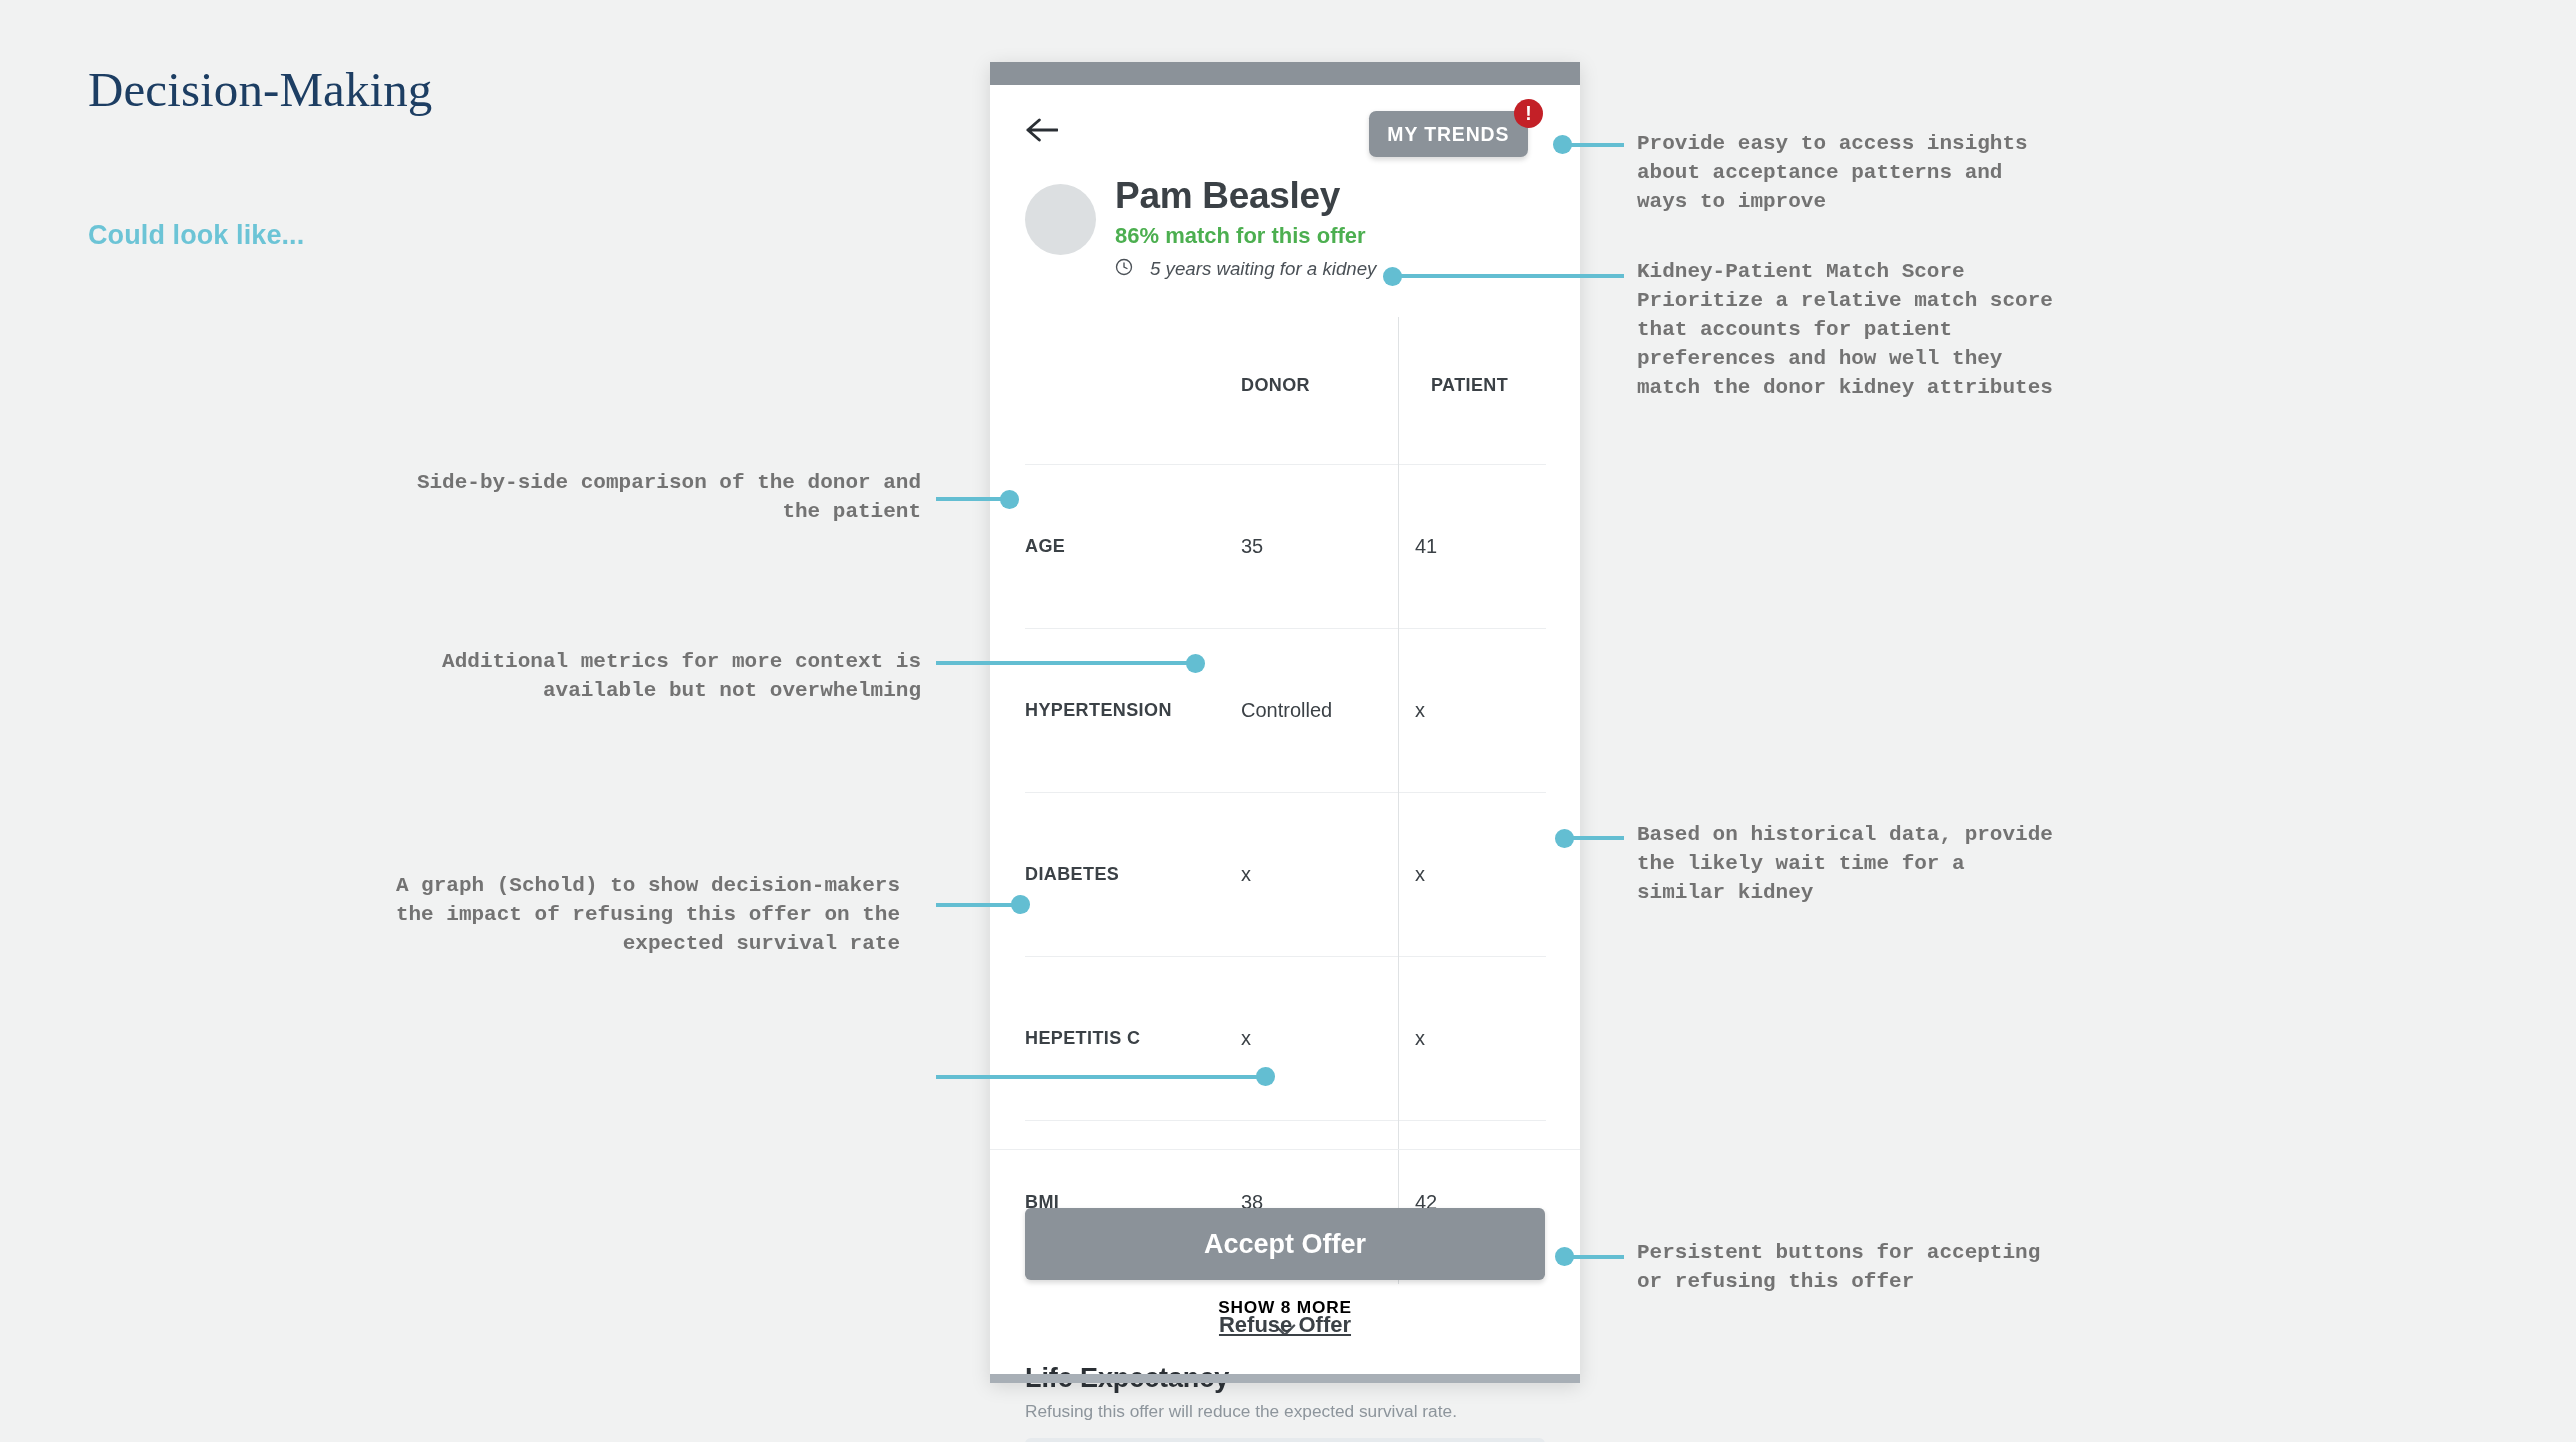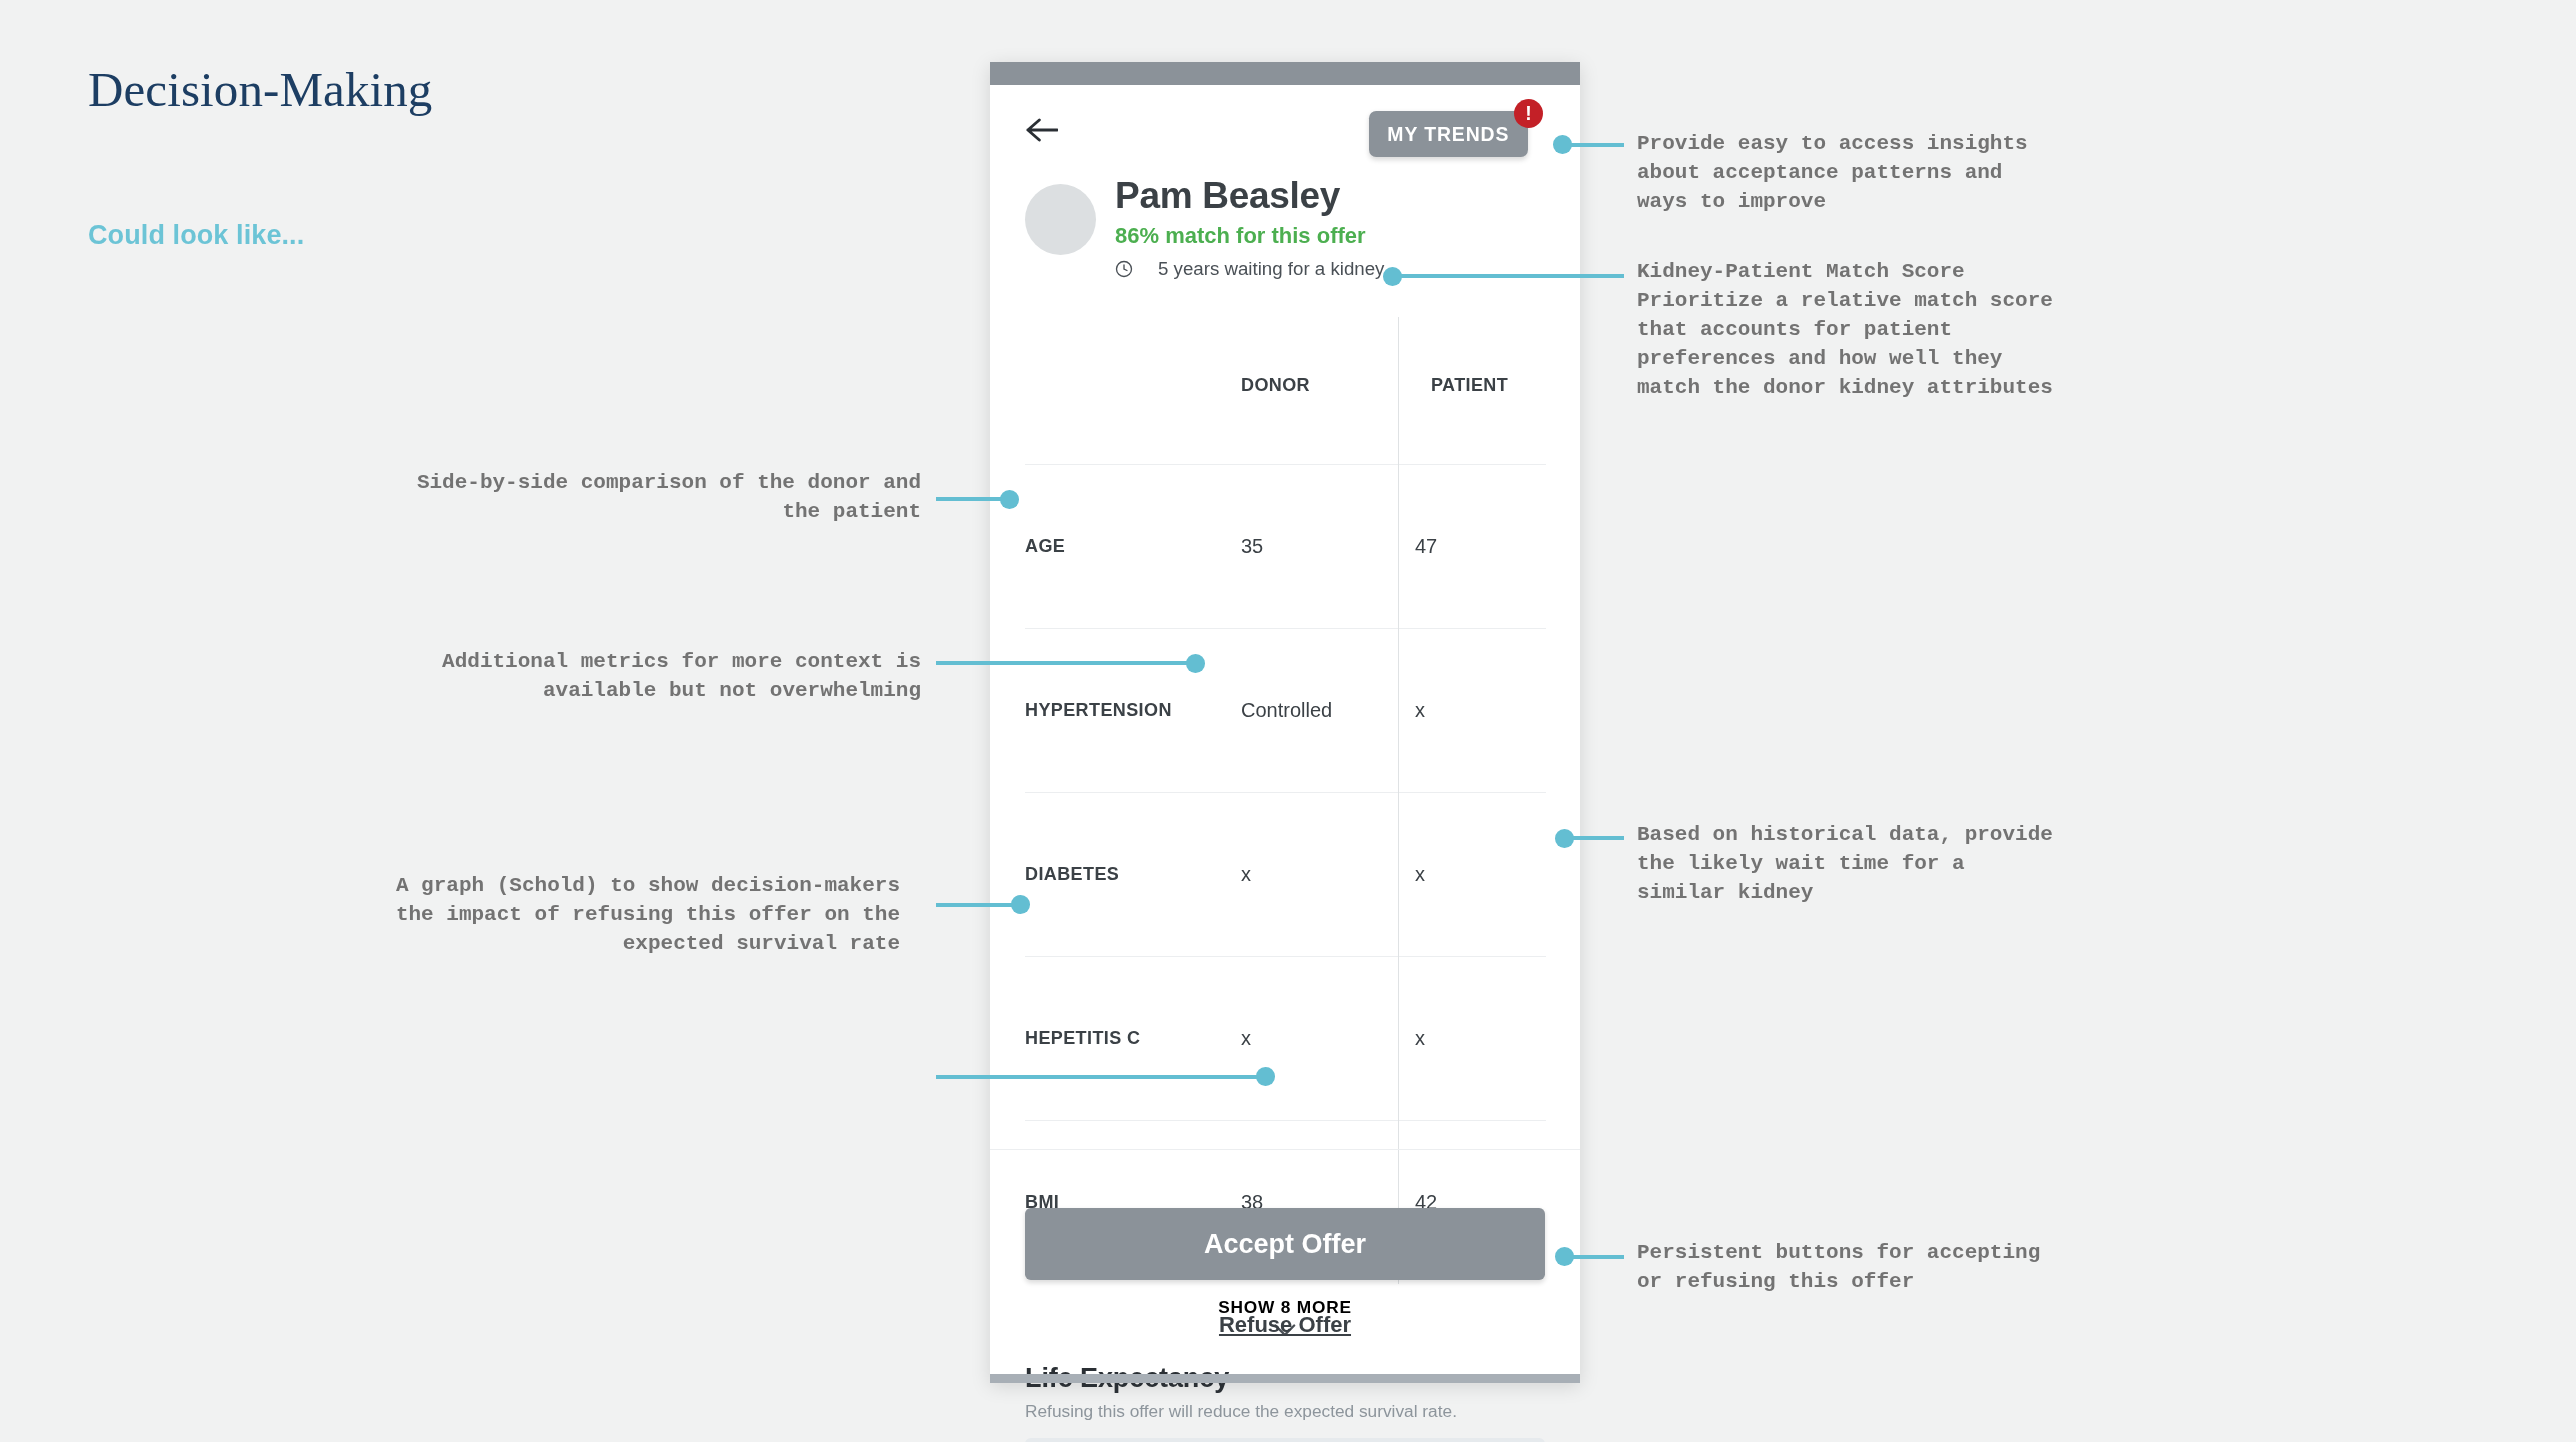--- a/index.html
+++ b/index.html
@@ -55,21 +55,21 @@
 
   
   .patient{position:relative;margin:10px 0 0 0;padding-left:35px;height:137px;}
   .avatar{
     position:absolute;left:35px;top:4.3px;width:71px;height:71px;border-radius:50%;
     background:#dcdfe1;
   }
   .p-info{position:absolute;left:125px;top:-5.8px;}
   .p-name{font-size:37px;font-weight:700;color:#3b4146;letter-spacing:-0.3px;line-height:1.2;}
   .p-match{font-size:22px;font-weight:700;color:#4caf50;margin-top:4.3px;line-height:1.2;}
-  .p-wait{font-size:18.7px;color:#4a5056;margin-top:8.6px;display:flex;align-items:center;gap:25px;}
+  .p-wait{font-size:18.7px;font-style:italic;color:#4a5056;margin-top:8.6px;display:flex;align-items:flex-start;gap:17px;}
   .clock-ico{display:inline-block;width:18px;height:18px;}
 
   
   .cmp-table{margin:0 35px 0 35px;width:521px;border-collapse:collapse;}
   .cmp-table th{
     font-size:18px;font-weight:700;color:#3b4146;letter-spacing:0.4px;
     text-align:left;padding:0 0 10px 0;
   }
   .cmp-table td{
     font-size:20px;color:#3b4146;padding:13px 0 13px 0;
@@ -165,21 +165,21 @@
           <tr>
             <th></th>
             <th class="donor">DONOR</th>
             <th class="patient">PATIENT</th>
           </tr>
         </thead>
         <tbody>
           <tr>
             <td class="lbl">AGE</td>
             <td class="donor">35</td>
-            <td class="patient">47</td>
+            <td class="patient">41</td>
           </tr>
           <tr>
             <td class="lbl">HYPERTENSION</td>
             <td class="donor">Controlled</td>
             <td class="patient">x</td>
           </tr>
           <tr>
             <td class="lbl">DIABETES</td>
             <td class="donor">x</td>
             <td class="patient">x</td>

